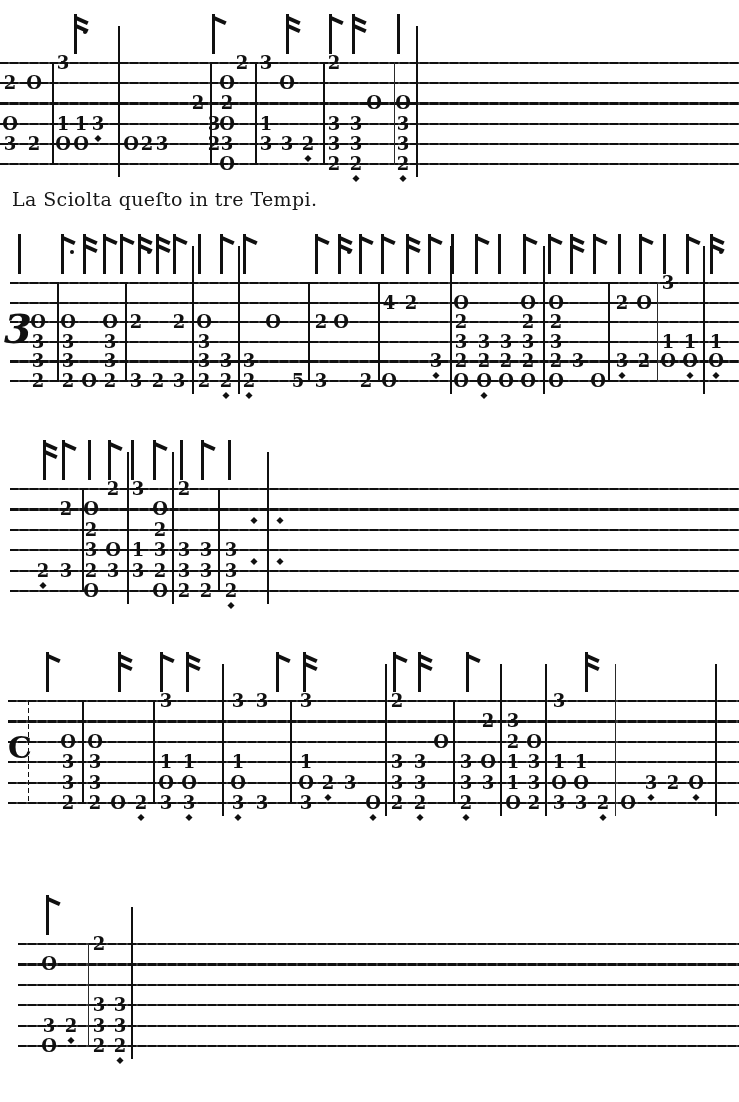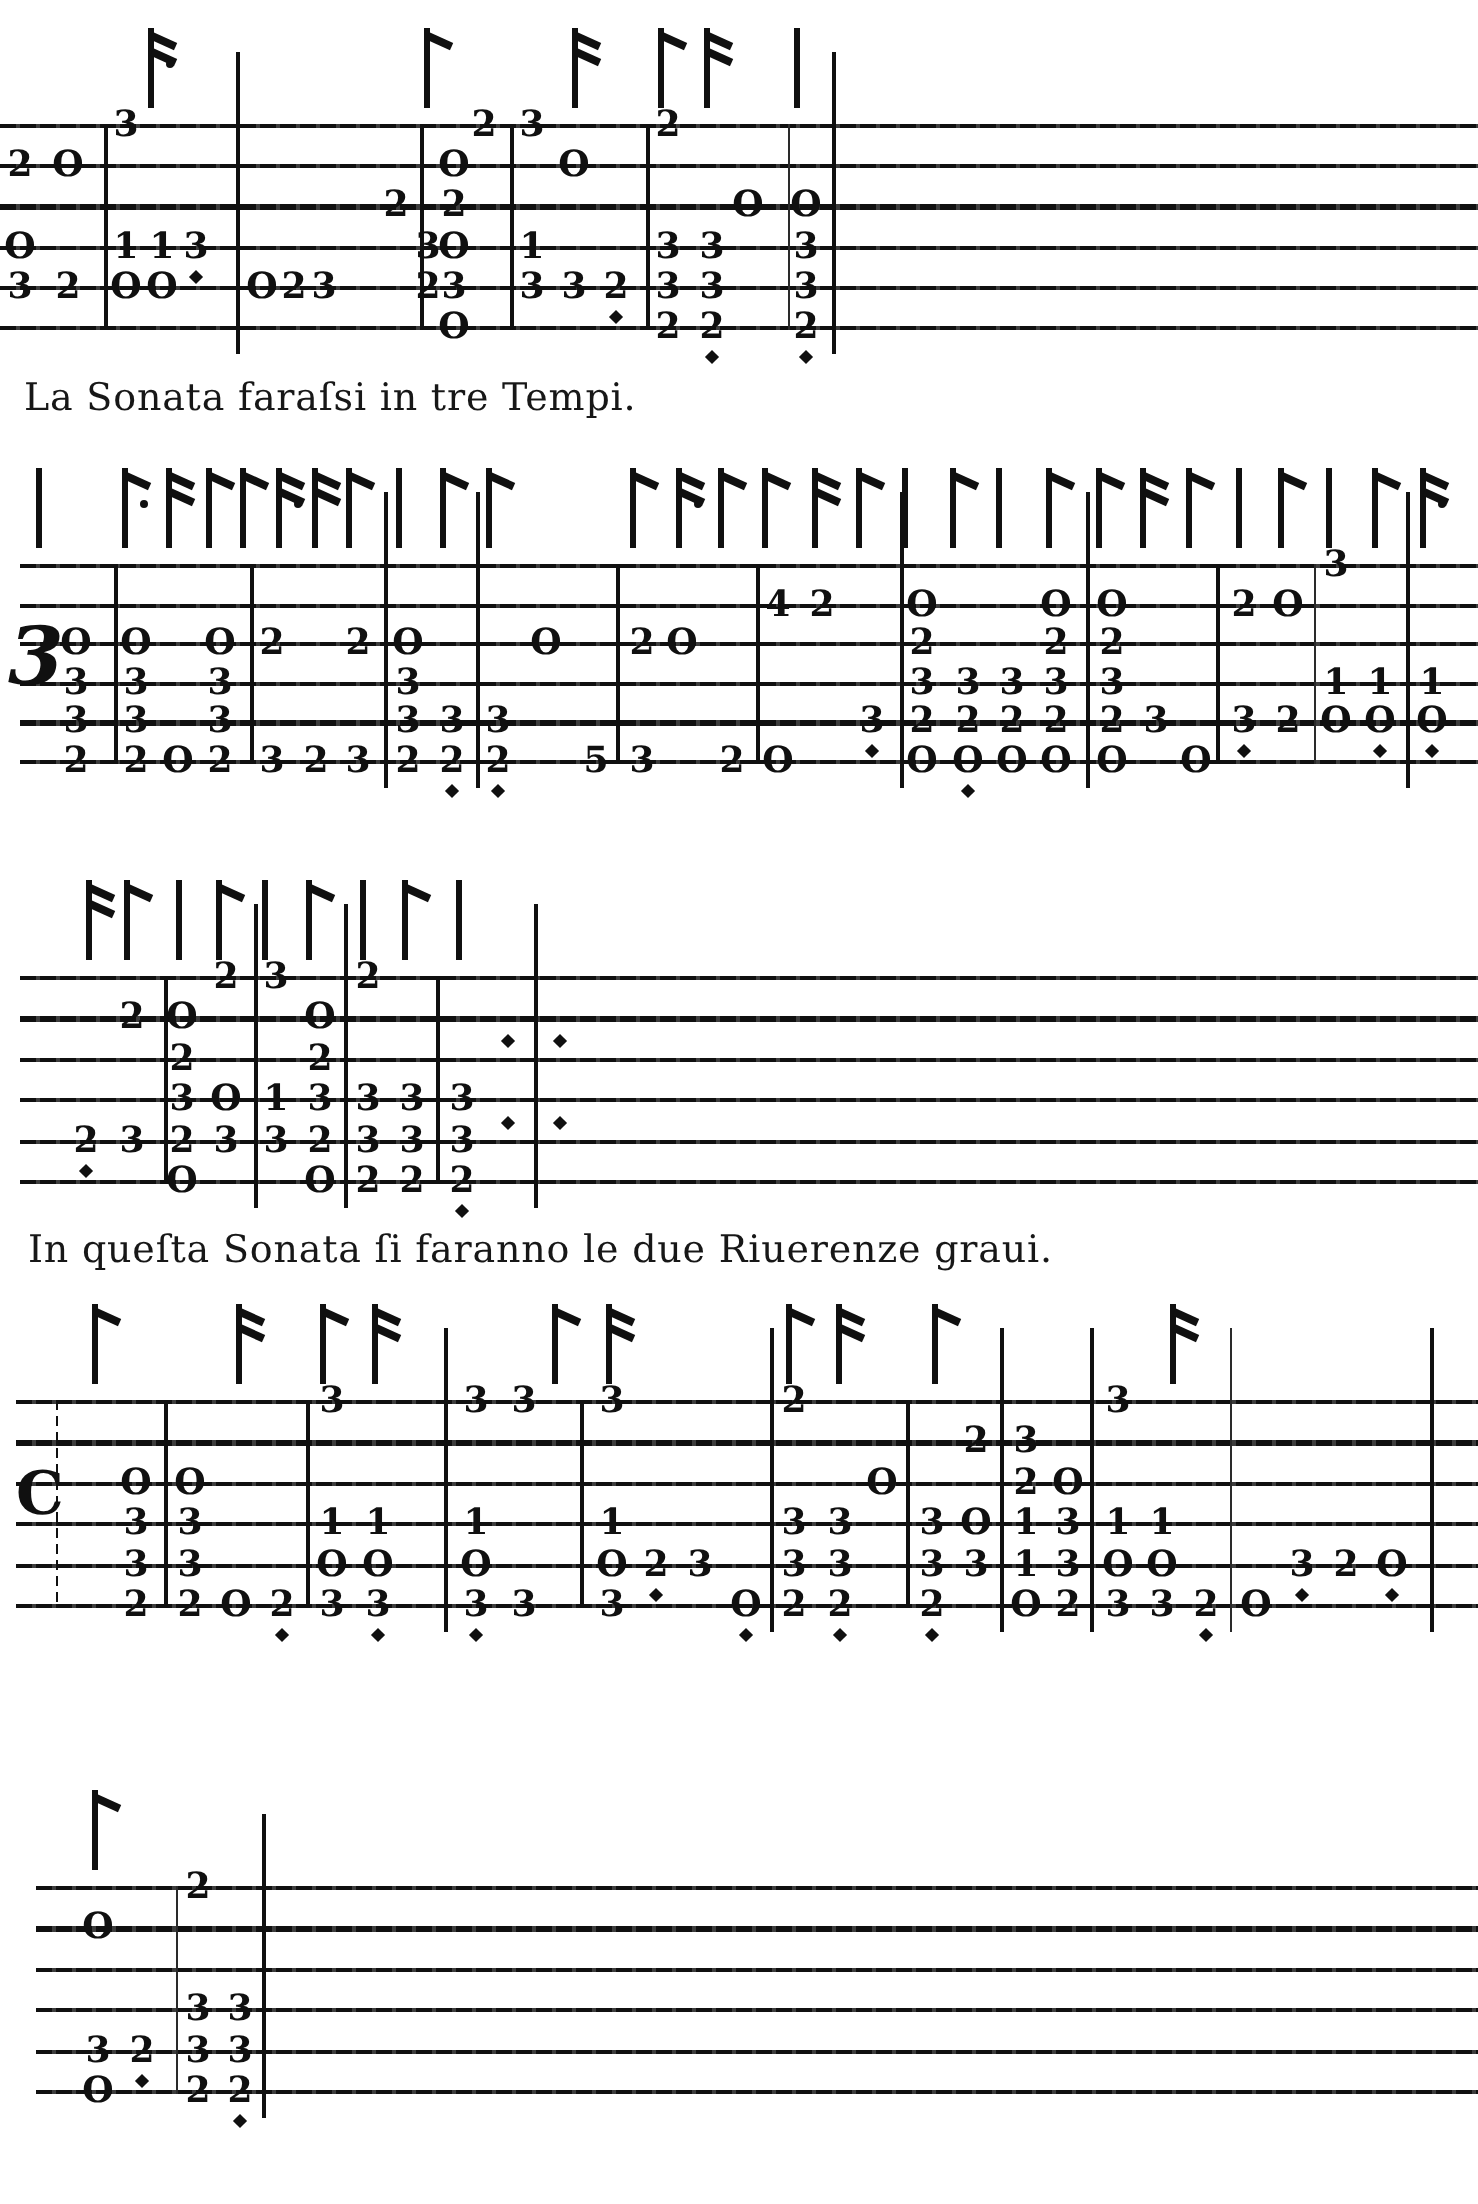--- a/index.html
+++ b/index.html
@@ -21,22 +21,21 @@
   .rs .flag{position:absolute;left:2px;width:13px;height:3.6px;background:#101010;transform-origin:0 50%;transform:rotate(24deg);}
   .rs .rdot{position:absolute;left:9px;top:16px;width:4px;height:4px;background:#101010;border-radius:50%;}
   .cdot{position:absolute;width:5px;height:5px;background:#101010;transform:translateX(-50%) rotate(45deg);}
   .sign3{position:absolute;font-size:40px;font-style:italic;font-weight:700;line-height:1;color:#101010;}
   .ornc{position:absolute;font-size:30px;font-weight:700;line-height:1;color:#101010;}
 </style>
 </head>
 <body>
 
 <div class="page">
-  <div class="caption" id="cap1" style="left: 12px; top: 188px;">La Sonata faraſsi in tre Tempi.</div>
-  <div class="caption" id="cap2" style="left: 14px; top: 614px;">In queſta Sonata ſi faranno le due Riuerenze graui.</div>
+  <div class="caption" id="cap1" style="left: 12px; top: 188px;">La Sciolta queſto in tre Tempi.</div>
   <div id="systems">
       <div class="system" style="top: 62px; height: 103px;">
         <div class="sline" style="top: 0px; left: 0px; width: 739px;"></div>
         <div class="sline" style="top: 20.2px; left: 0px; width: 739px;"></div>
         <div class="sline" style="top: 40.4px; left: 0px; width: 739px;"></div>
         <div class="sline" style="top: 60.6px; left: 0px; width: 739px;"></div>
         <div class="sline" style="top: 80.8px; left: 0px; width: 739px;"></div>
         <div class="sline" style="top: 101px; left: 0px; width: 739px;"></div>
         <div class="bar" style="left: 52px; top: 0px; height: 103px;"></div>
         <div class="bar" style="left: 118px; top: -36px; height: 151px;"></div>

